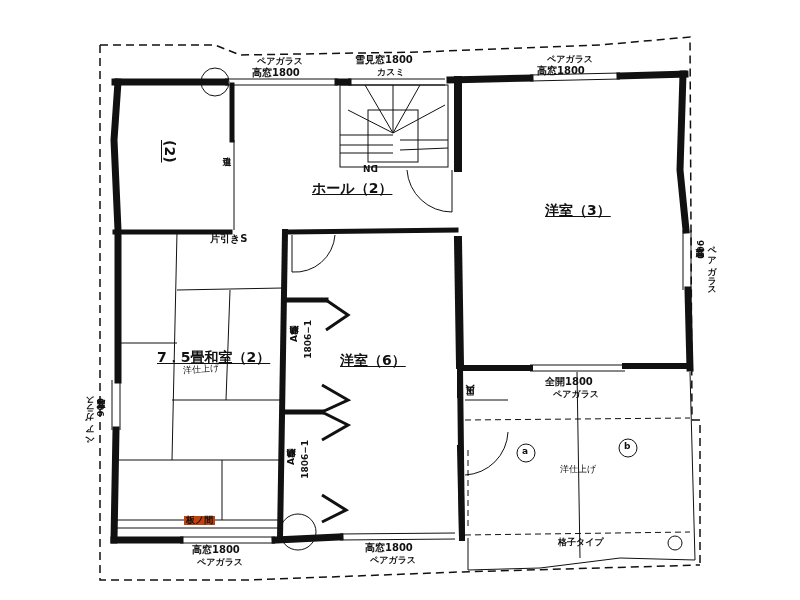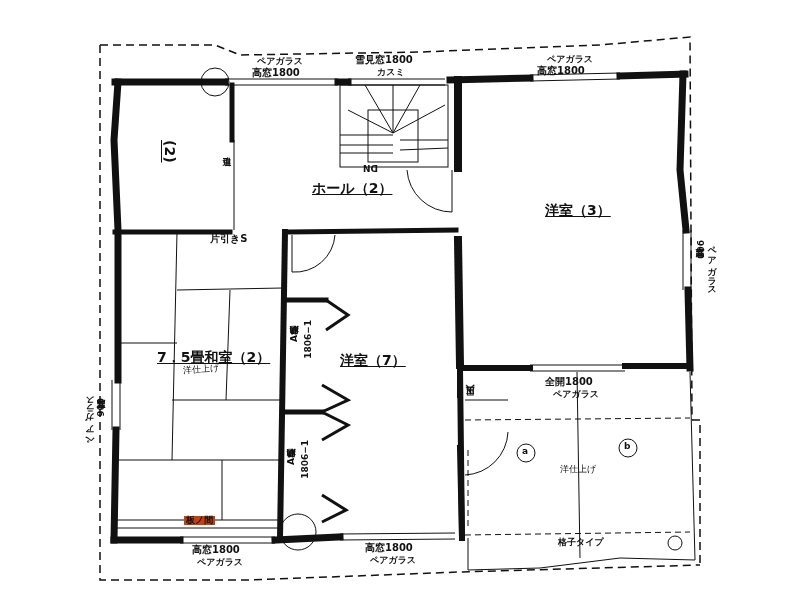--- a/index.html
+++ b/index.html
@@ -147,21 +147,21 @@
 <div class="lbl small" style="left:553px;top:390px">ペアガラス</div>
 
 <div class="lbl room vert" style="left:163px;top:140px">(2)</div>
 <div class="lbl small vert" style="left:222px;top:150px">引違</div>
 <div class="lbl room" style="left:312px;top:181px">ホール（2）</div>
 <div class="lbl small" style="left:363px;top:163px;transform:rotate(180deg)">DN</div>
 <div class="lbl room" style="left:545px;top:203px">洋室（3）</div>
 <div class="lbl" style="left:210px;top:234px">片引きS</div>
 <div class="lbl room" style="left:157px;top:350px">7．5畳和室（2）</div>
 <div class="lbl small" style="left:183px;top:365px;font-weight:normal;transform:rotate(-4deg)">洋仕上げ</div>
-<div class="lbl room" style="left:340px;top:353px">洋室（7）</div>
+<div class="lbl room" style="left:340px;top:353px">洋室（6）</div>
 <div class="lbl small vert-rev" style="left:290px;top:335px">洋収納A</div>
 <div class="lbl small vert-rev" style="left:304px;top:320px">1806−1</div>
 <div class="lbl small vert-rev" style="left:287px;top:458px">洋収納A</div>
 <div class="lbl small vert-rev" style="left:301px;top:440px">1806−1</div>
 <div class="lbl small" style="left:184px;top:516px;background:#c2410c;padding:0 2px">板ノ間</div>
 <div class="lbl small vert-rev" style="left:466px;top:402px">工出入口</div>
 <div class="lbl small" style="left:522px;top:447px">a</div>
 <div class="lbl small" style="left:624px;top:442px">b</div>
 <div class="lbl small" style="left:560px;top:465px;font-weight:normal">洋仕上げ</div>
 <div class="lbl small" style="left:558px;top:538px">格子タイプ</div>

